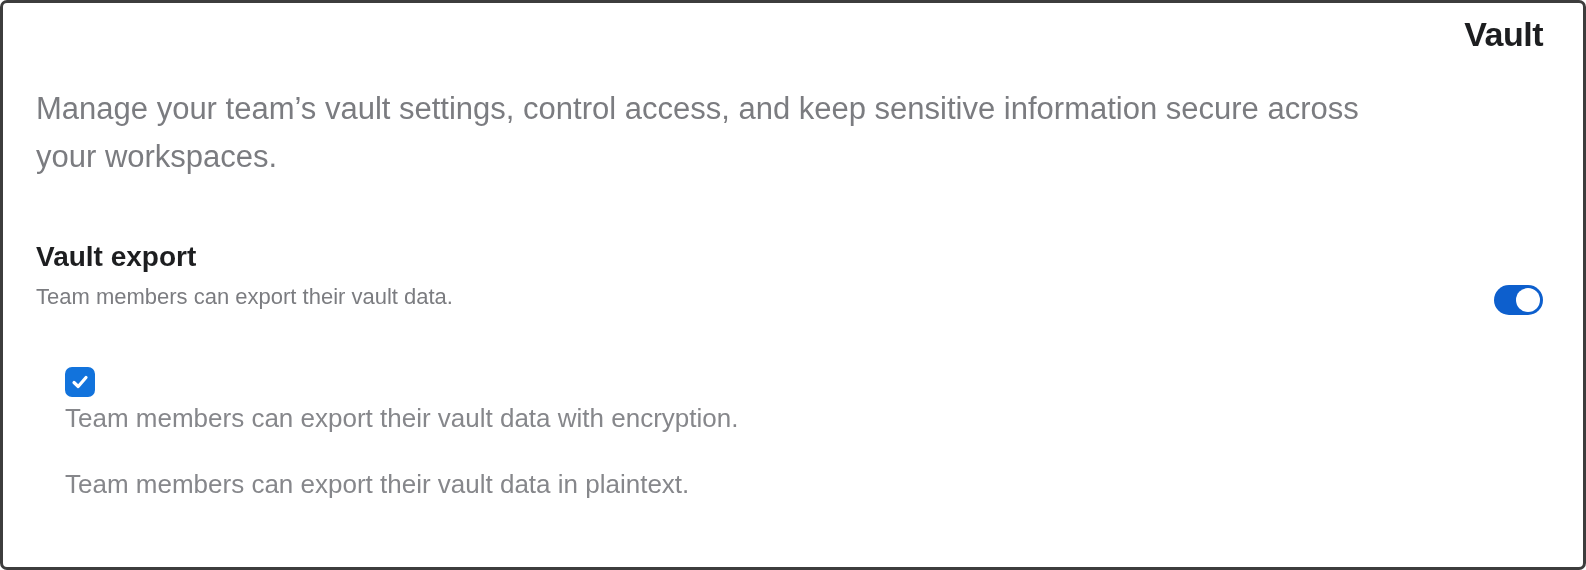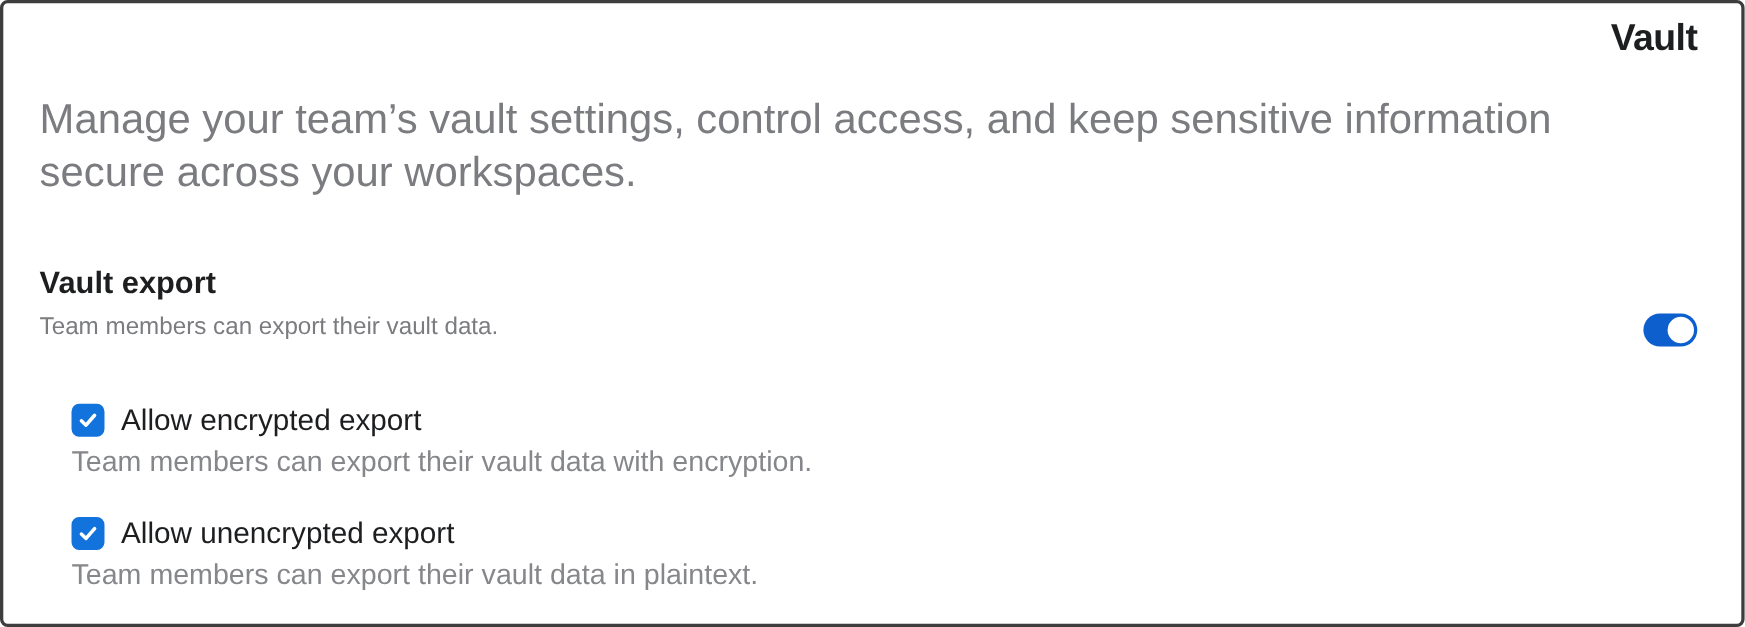--- a/index.html
+++ b/index.html
@@ -21,21 +21,21 @@
   .page-title {
     font-size: 34px;
     line-height: 50px;
     font-weight: 700;
     letter-spacing: -0.5px;
     color: var(--text-dark, #1d1e20);
     text-align: right;
   }
   .page-desc {
     margin-top: 26px;
-    font-size: 38px;
+    font-size: 31px;
     line-height: 48px;
     font-weight: 400;
     color: var(--text-gray, #7b7c80);
     max-width: 1380px;
   }
   .section-header {
     margin-top: 58px;
     display: flex;
     align-items: flex-end;
     justify-content: space-between;
@@ -140,31 +140,22 @@
 
   <div class="options">
 
     <div class="option-row">
       <div class="option-main">
         <div class="checkbox checked">
           <svg class="checkmark-icon" width="20" height="20" viewBox="0 0 20 20">
             <polyline points="4,10.5 8.2,14.5 16,5.5" fill="none" stroke="#ffffff" stroke-width="3.2" stroke-linecap="round" stroke-linejoin="round"></polyline>
           </svg>
         </div>
-        <label class="option-label">Allow encrypted export</label>
       </div>
       <div class="option-desc">Team members can export their vault data with encryption.</div>
     </div>
 
     <div class="option-row">
-      <div class="option-main">
-        <div class="checkbox checked">
-          <svg class="checkmark-icon" width="20" height="20" viewBox="0 0 20 20">
-            <polyline points="4,10.5 8.2,14.5 16,5.5" fill="none" stroke="#ffffff" stroke-width="3.2" stroke-linecap="round" stroke-linejoin="round"></polyline>
-          </svg>
-        </div>
-        <label class="option-label">Allow unencrypted export</label>
-      </div>
       <div class="option-desc">Team members can export their vault data in plaintext.</div>
     </div>
 
   </div>
 </div>
 
 </body></html>

